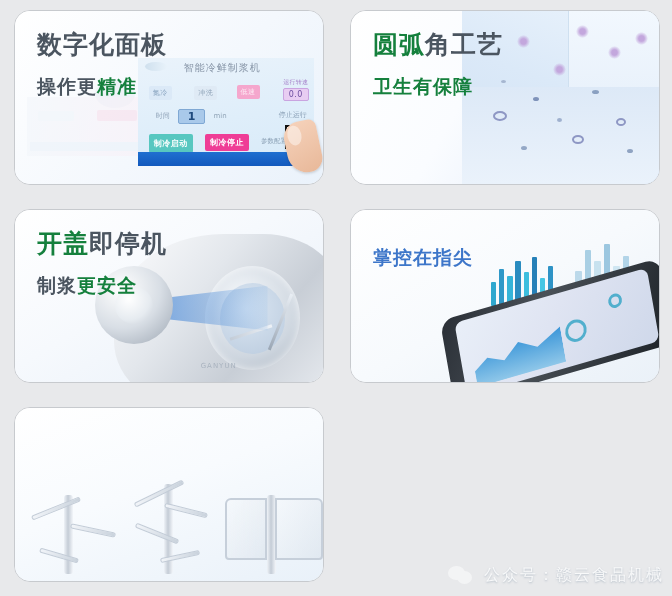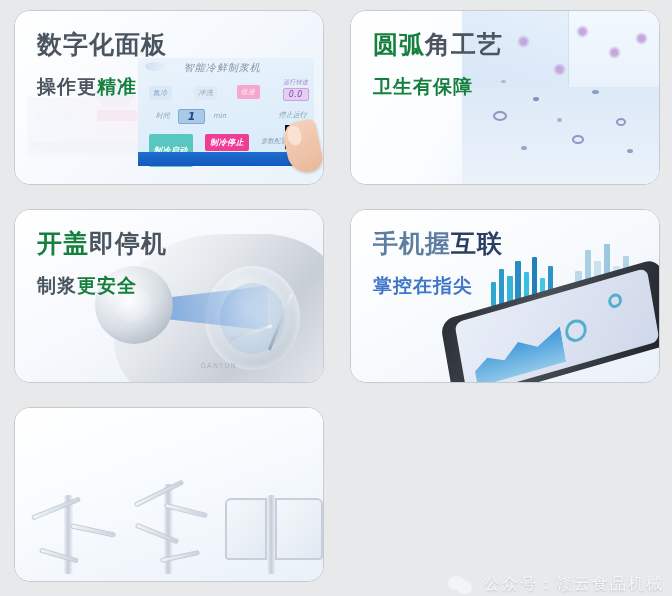--- a/index.html
+++ b/index.html
@@ -35,38 +35,37 @@
   .t-steel { color: #5d7ea0; }
   .t-slate { color: #6d8296; }
   .t-lblue { color: #3d76c9; }
 
   
   .c1bg { background: linear-gradient(135deg,#ffffff 0%,#f4f8fd 55%,#eaf2fb 100%); }
   .hmi {
     position: absolute; left: 40%; top: 27%; right: 3%; bottom: 10%;
     background: linear-gradient(170deg,#eaf3fb 0%,#dfeefa 55%,#d8eaf8 100%);
     z-index: 2;
-    font-style: italic;
   }
   .hmi-title { position:absolute; left:26%; top:3%; font-size:10px; color:#8694a6; letter-spacing:1px; white-space:nowrap; }
   .hmi-logo { position:absolute; left:4%; top:4%; width:22px; height:9px; border-radius:50%;
     background:linear-gradient(90deg,#cfe0ee,#e8f2fa); }
   .hbtn { position:absolute; font-size:7px; border-radius:2px; padding:2px 4px; white-space:nowrap; letter-spacing:.5px; }
   .hb-a { left:6%; top:26%; background:#dbe9f7; color:#8fa9c4; }
   .hb-b { left:32%; top:26%; background:#dfeaf5; color:#93a7bb; }
   .hb-c { left:56%; top:25%; background:#f5a7cd; color:#fdeaf4; }
   .hb-spd { left:80%; top:17%; text-align:center; }
   .hb-spd .lbl { font-size:6px; color:#a47fc9; letter-spacing:.3px; }
   .hb-spd .val { margin-top:1px; background:#e8cdf2; color:#6d4ea0; border:1px solid #c9a4e0; font-size:8px; padding:1px 5px; border-radius:2px; }
   .h-timerow { position:absolute; left:10%; top:47%; display:flex; align-items:center; gap:8px; }
   .h-timerow .lb { font-size:7px; color:#8fa3b8; }
   .h-timerow .fld { background:#a9c9ea; border:1px solid #7fa8d4; color:#1f4a7d; font-size:11px; font-weight:bold; padding:0 9px; border-radius:2px; }
   .h-timerow .unit { font-size:7px; color:#91a5b8; }
   .h-stop { position:absolute; right:4%; top:48%; font-size:7px; color:#8aa0b6; white-space:nowrap;text-align:center; }
-  .hb-start { left:6%; top:70%; background:#57c7c0; color:#ffffff; font-weight:bold; font-size:8px; padding:11px 5px; }
+  .hb-start { left:6%; top:70%; background:#57c7c0; color:#ffffff; font-weight:bold; font-size:8px; padding:4px 5px; }
   .hb-halt  { left:38%; top:70%; background:#ef3d96; color:#ffffff; font-weight:bold; font-size:8px; padding:3px 5px; }
   .h-param { position:absolute; left:70%; top:73%; font-size:6.5px; color:#8ba0b5; white-space:nowrap; }
   .h-touchbox { position:absolute; right:3%; top:62%; width:24px; height:24px; border:2px solid #111; background:#f6f9fc; }
   .h-bluebar { position:absolute; left:0; right:0; bottom:0; height:13%; background:linear-gradient(180deg,#1f6fd0,#1359bd); }
   .finger { position:absolute; right:1%; bottom:6%; width:34px; height:52px; z-index:4;
     background:linear-gradient(160deg,#f6d3bc,#e8b899); border-radius:16px 8px 14px 20px;
     transform:rotate(-12deg); box-shadow:0 1px 3px rgba(0,0,0,.18); }
   .finger:after { content:""; position:absolute; left:4px; top:3px; width:14px; height:20px;
     border-radius:50%; background:rgba(255,255,255,.45); }
   .ghost { position:absolute; left:4%; bottom:16%; width:42%; height:34%; z-index:1; opacity:.5;
@@ -141,21 +140,21 @@
   .bars2 { position:absolute; right:6%; bottom:54%; width:22%; height:26%; }
 
   
   .c6bg { background: linear-gradient(160deg,#ffffff 0%,#f8fbfe 45%,#e9f1f9 100%); }
   .tool { position:absolute; bottom:4%; }
   .shaft { position:absolute; bottom:0; width:9px; height:100%; border-radius:3px;
     background:linear-gradient(90deg,#eef2f7,#c4ccd6 45%,#f3f6fa); }
   .wing { position:absolute; background:linear-gradient(120deg,#f2f5f9,#c9d2dc); border:1px solid #c3ccd7; }
   .frame { position:absolute; border:2px solid #c6cfda; border-radius:4px;
     background:linear-gradient(120deg,rgba(245,248,251,.55),rgba(205,214,224,.35)); }
-  .wm { position:absolute; right:8px; bottom:0; display:flex; align-items:flex-start; gap:10px; z-index:9; }
+  .wm { position:absolute; right:8px; bottom:10px; display:flex; align-items:center; gap:10px; z-index:9; }
   .wm-icon { width:26px; height:22px; position:relative; opacity:.5; }
   .wm-icon span { position:absolute; border-radius:50%; background:#ffffff; }
   .wm-txt { font-size:16px; color:rgba(255,255,255,.82); letter-spacing:2px;
     text-shadow:0 1px 2px rgba(120,140,160,.45); white-space:nowrap; }
 </style>
 </head>
 <body>
 
 <div class="grid">
 
@@ -288,23 +287,20 @@
         <div class="bar" style="left:74%;width:9%;height:74%;background:#b2d4e8"></div>
       </div>
       <div class="phone">
         <div class="phone-scr">
           <div class="ph-wave"></div>
           <div class="ph-ring" style="left:54%;top:40%;width:22px;height:22px"></div>
           <div class="ph-ring" style="left:78%;top:22%;width:14px;height:14px"></div>
         </div>
       </div>
       <div class="txt">
-        <div class="title">
-          <span class="t-steel">手机握</span><span class="t-navy">互联</span>
-        </div>
         <div class="sub t-lblue">掌控在指尖</div>
       </div>
     </div>
   </div>
 
   <div class="cell">
     <div class="card">
       <div class="card-bg c6bg"></div>
 
       <div class="tool" style="left:10%;width:66px;height:46%">

